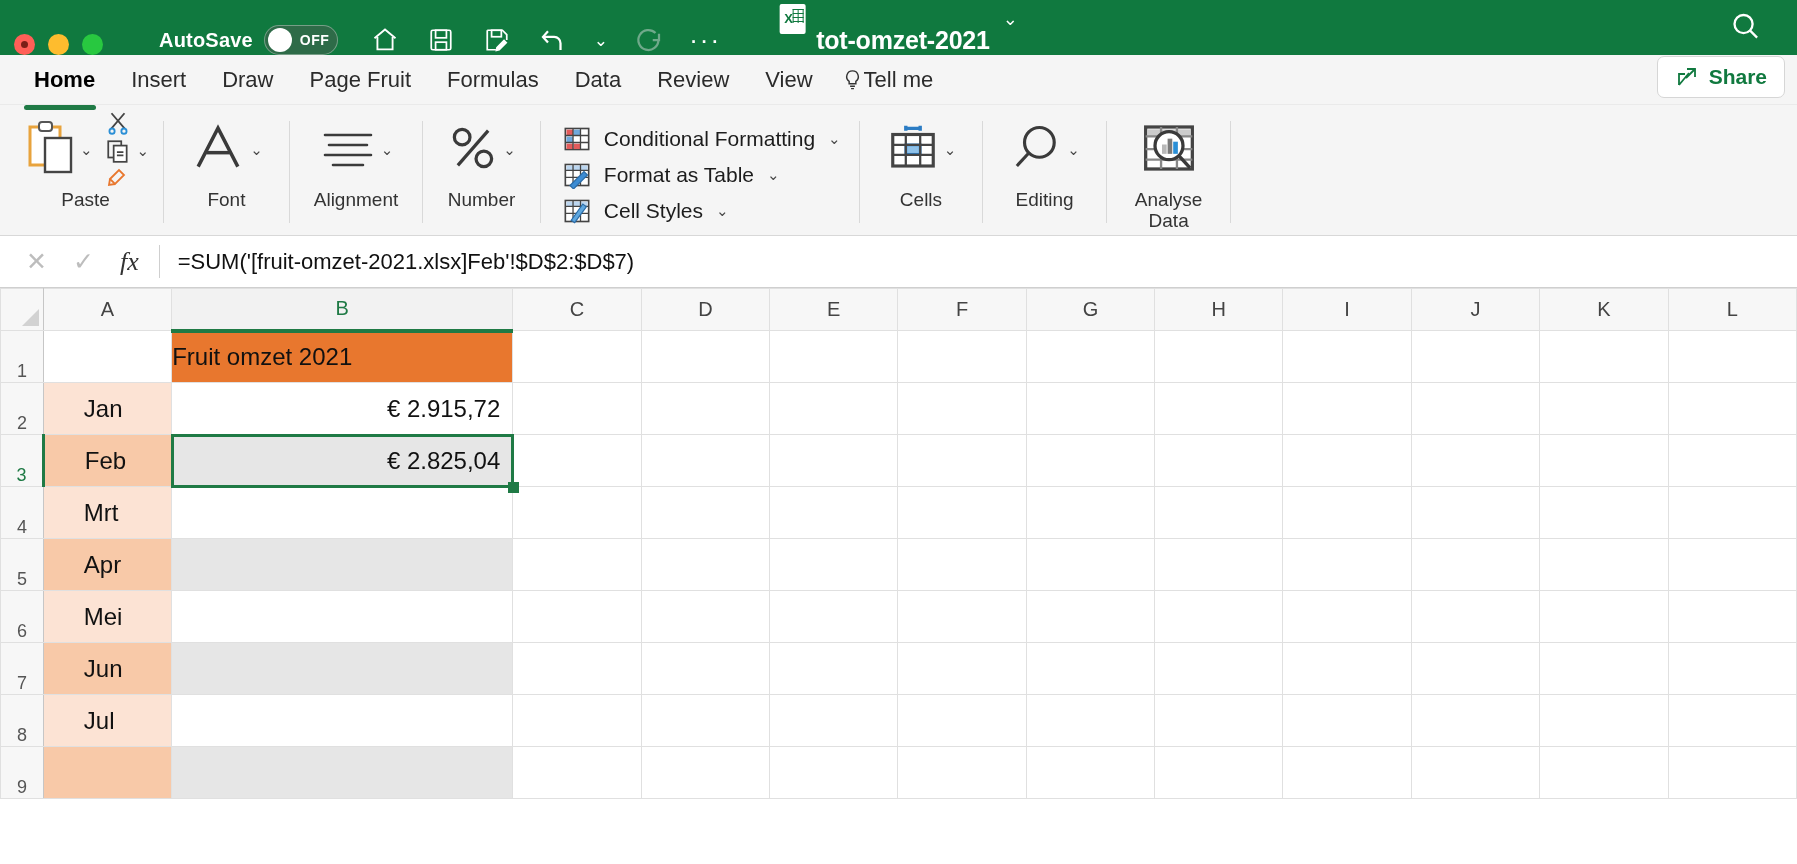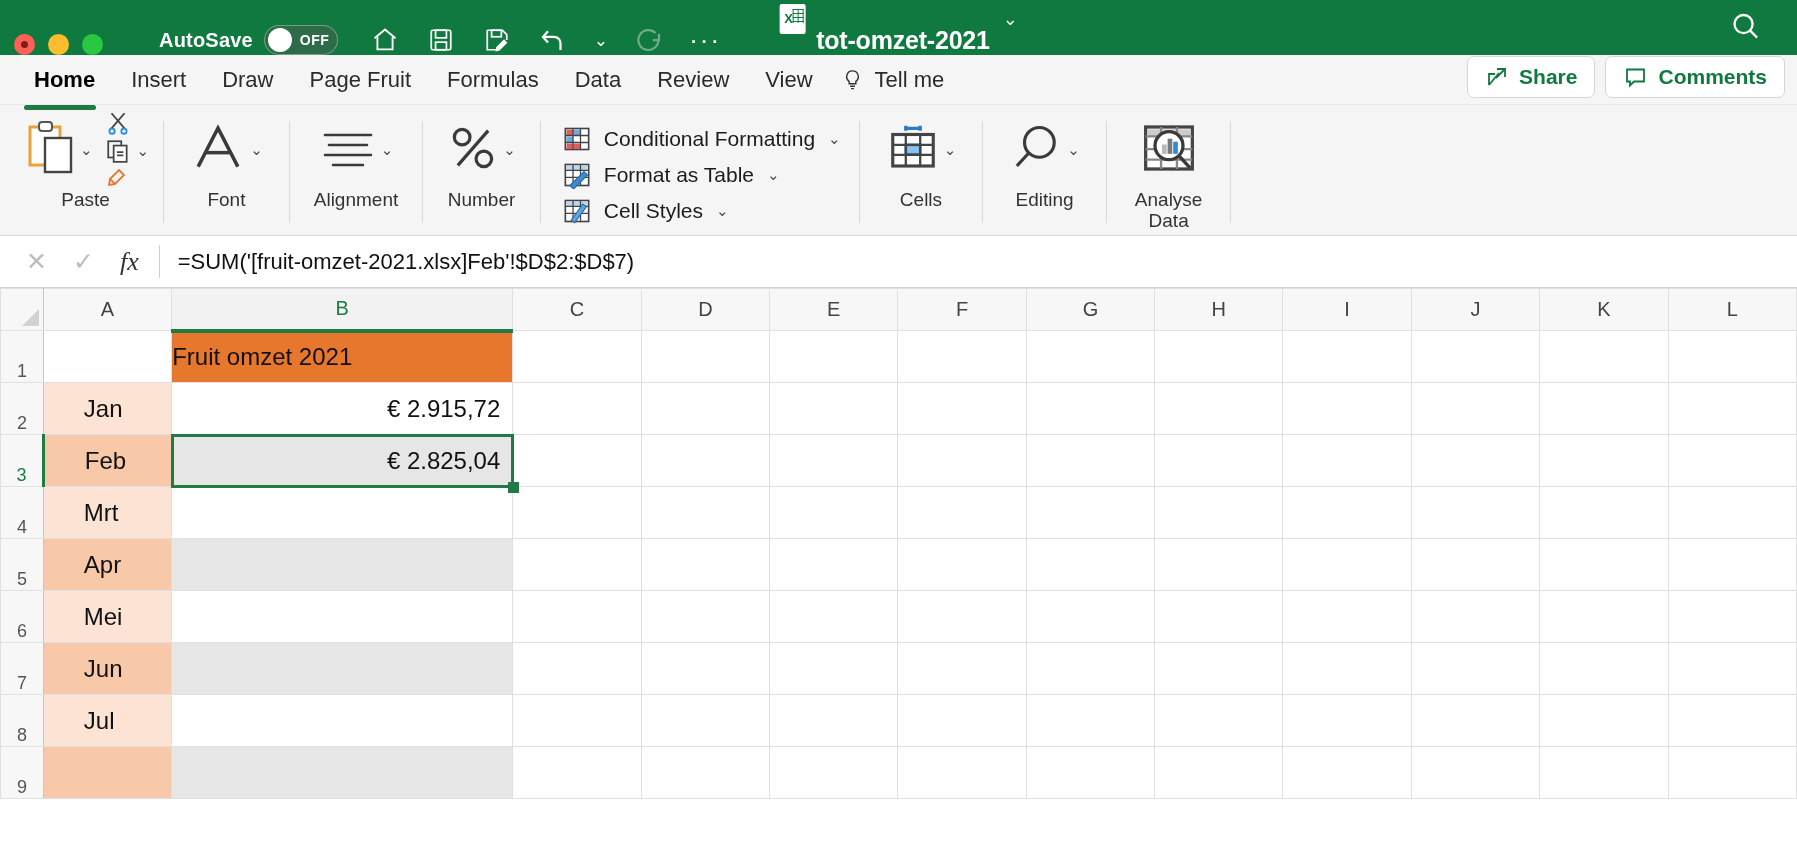--- a/index.html
+++ b/index.html
@@ -69,21 +69,21 @@
   
   .tabsbar {
     height: 50px; background:#F5F5F5; display:flex; align-items:flex-end;
     border-bottom: 1px solid #eaeaea; position:relative;
   }
   .tabs { display:flex; align-items:flex-end; padding-left: 16px; gap: 0; }
   .tab {
     font-size: 22px; color:#2b2b2b; padding: 0 18px 11px 18px; cursor:pointer; white-space:nowrap;
   }
   .tab.active { font-weight: 700; color:#000; }
-  .tellme { display:flex; align-items:center; gap:11px; padding: 0 18px 11px 10px; cursor:pointer;}
+  .tellme { display:flex; align-items:center; padding: 0 18px 11px 10px; cursor:pointer;}
   .tellme span { font-size:22px; color:#2b2b2b; }
   .tab-right { position:absolute; right: 12px; bottom: 6px; display:flex; gap:10px; }
   .pillbtn {
     display:flex; align-items:center; gap:10px;
     border:1px solid #d6d6d6; border-radius:7px; background:#fff;
     padding: 8px 17px; color:#10793F; font-size:21px; font-weight:700; cursor:pointer;
     white-space:nowrap;
   }
 
   
@@ -247,26 +247,20 @@
   </div>
   <div class="tab-right">
     <div class="pillbtn">
       <svg width="24" height="24" viewBox="0 0 24 24" fill="none" stroke="#10793F" stroke-width="1.8">
           <path d="M4 20V9h6"></path>
           <path d="M4 20 14 8"></path>
           <path d="M12 4h8v8"></path>
           <path d="M20 4 11 13"></path>
         </svg>
       <span>Share</span>
-    </div>
-    <div class="pillbtn">
-      <svg width="25" height="24" viewBox="0 0 24 24" fill="none" stroke="#10793F" stroke-width="1.8">
-          <path d="M3.5 4.5h17v12h-10l-4 4v-4h-3z"></path>
-        </svg>
-      <span>Comments</span>
     </div>
   </div>
 </div>
 
 <div class="ribbon">
   <div class="active-underline"></div>
 
   <div class="grp" style="padding-left:22px;padding-right:14px;">
     <div class="grp-body">
       <span>

